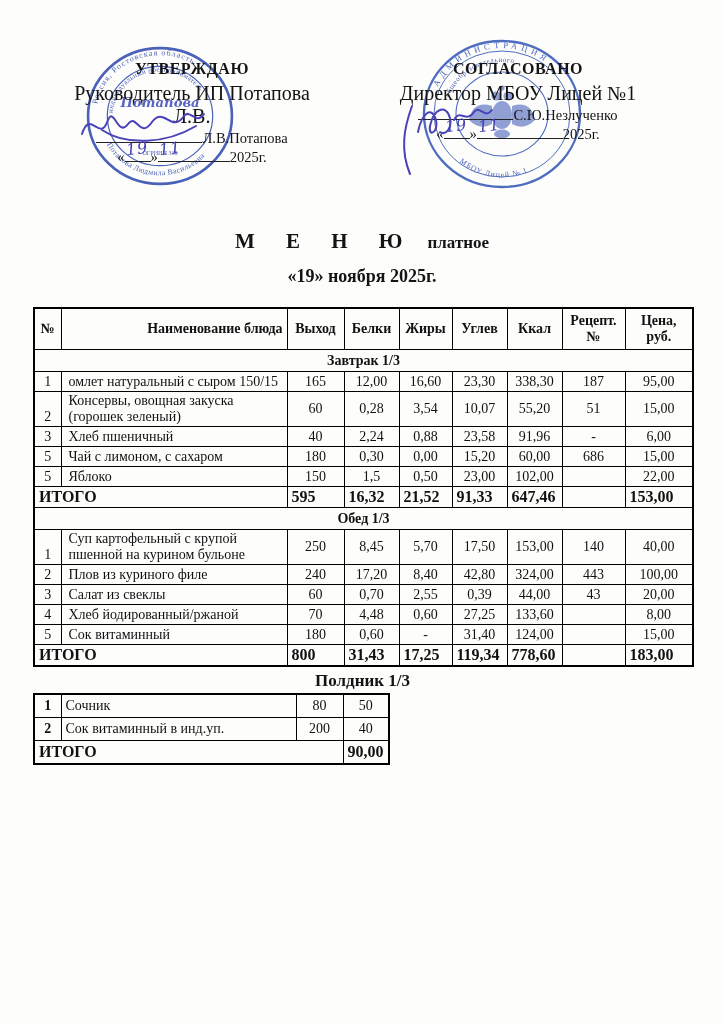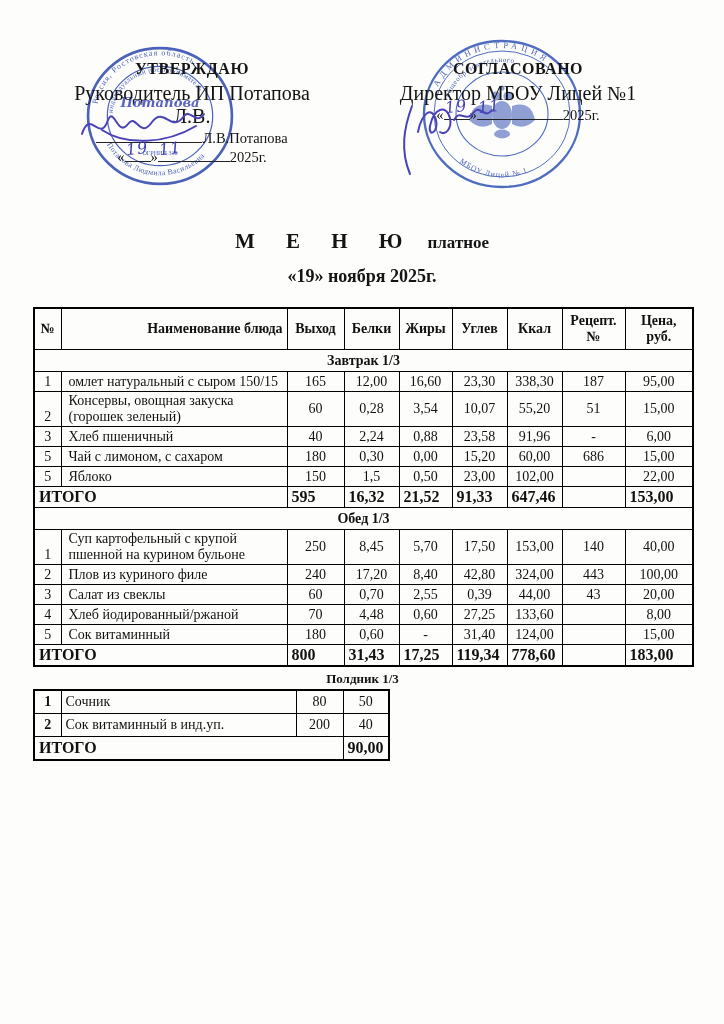--- a/index.html
+++ b/index.html
@@ -39,21 +39,21 @@
   .menu-table th{font-weight:bold;text-align:center;height:38px;}
   th.price{white-space:pre-line;line-height:1.15;}
   tr.section td{font-weight:bold;text-align:center;height:19px;border-bottom:1.5px solid #000;}
   td.c{text-align:center;}
   td.n{text-align:left;padding-left:7px;}
   td.nb{vertical-align:bottom;text-align:center;}
   tr.row{height:20px;}
   tr.tall{height:35px;}
   tr.total{height:20px;font-weight:bold;border-top:1.5px solid #000;}
   tr.total td{text-align:left;font-size:16px;}
-  .snack-title{font-weight:bold;font-size:13px;width:659px;margin:4px 0 0 33px;text-align:center;}
+  .snack-title{font-weight:bold;font-size:17px;width:659px;margin:4px 0 0 33px;text-align:center;}
   .snack-table{margin:2px 0 0 33px;width:355px;border:2px solid #000;}
   .snack-table td{border:1px solid #000;padding:1px 4px;height:20px;}
   
   .footer-line{position:relative;margin:32px 0 0 33px;font-size:15.5px;white-space:nowrap;}
   .footer-label{font-weight:bold;}
   .footer-blank{width:232px;height:16px;}
   .scrawl-footer{left:178px;top:-38px;}
   .stamp-ring-text{fill:#3c55b5;}
   .stamp-center-name{fill:#4a55c0;font-family:"DejaVu Serif",serif;font-style:italic;font-weight:bold;}
 </style>
@@ -131,20 +131,23 @@
         <g stroke="#4a42b8" stroke-width="2" fill="none" stroke-linecap="round">
           <path d="M8,34 C16,8 26,44 34,20 C40,6 44,38 54,24 C62,12 66,40 78,22 C90,6 98,34 110,16 C116,8 122,26 130,14"></path>
           <path d="M28,30 C52,46 92,44 122,26"></path>
         </g>
       </svg>
     </div>
 
     <div class="appr appr-right">
       <div class="appr-heading">СОГЛАСОВАНО</div>
       <div class="appr-line">Директор МБОУ Лицей №1</div>
+      <div class="appr-sigline">
+        <span class="blank w95"></span><span>С.Ю.Незлученко</span>
+      </div>
       <div class="appr-dateline">
         <span>«</span><span class="blank w26"><span class="hand">19</span></span><span>»</span><span class="blank w60"><span class="hand">11</span></span><span class="blank w26"></span><span>2025г.</span>
       </div>
       <svg class="scrawl scrawl-right" width="120" height="80">
         <g stroke="#4a42b8" stroke-width="2" fill="none" stroke-linecap="round">
           <path d="M20,8 C12,30 8,52 18,76"></path>
           <path d="M26,34 C30,14 40,8 44,22 C47,34 36,40 38,28 C42,10 54,6 58,20 C60,30 54,38 48,34"></path>
           <path d="M62,22 C68,10 74,26 82,14 C88,6 92,22 100,12"></path>
         </g>
       </svg>

